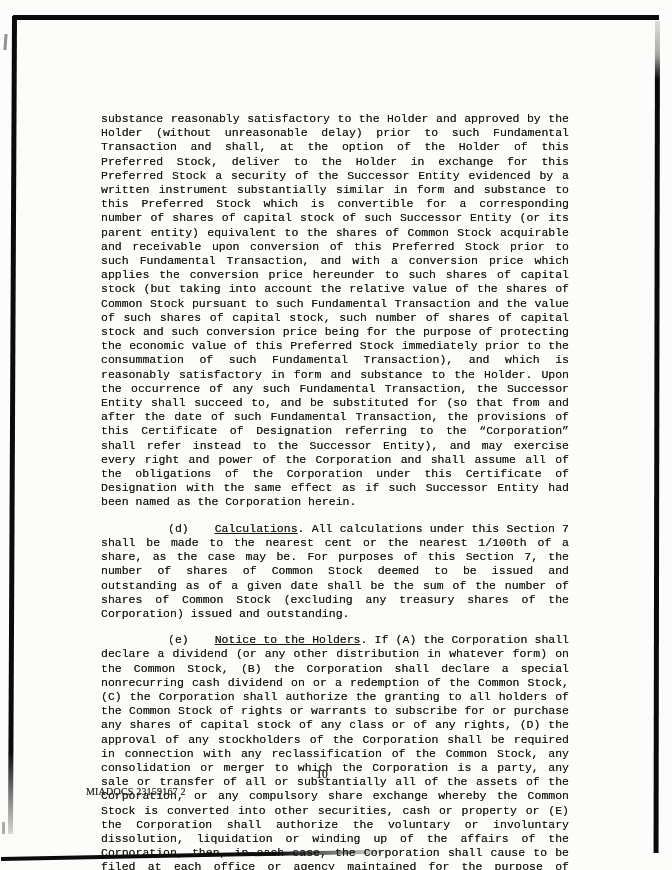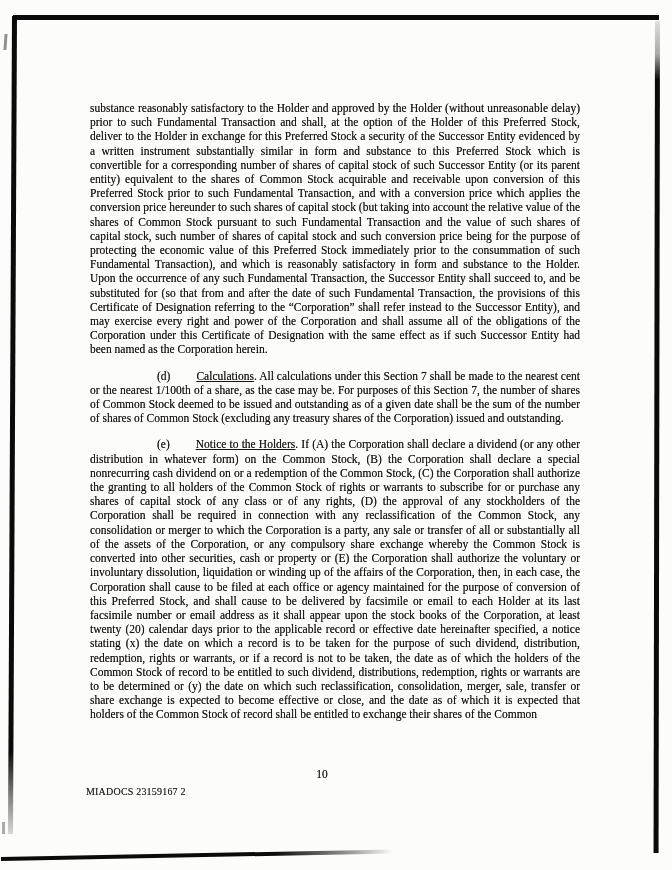--- a/index.html
+++ b/index.html
@@ -74,21 +74,21 @@
   
   .text-block {
     position: absolute;
     left: 90px; top: 101px;
     width: 490px;
     font-size: 11.5px;
     line-height: 14.2px;
     text-align: justify;
     text-shadow: 0 0 0.45px rgba(10,8,5,0.6);
   }
-  .para { margin: 0; }
+  .para { margin: 11px; font-family: Liberation Mono, monospace; }
   .para.clause { margin-top: 12px; text-indent: 67px; }
   .clause-tab { display: inline-block; width: 26px; }
   .clause-heading { text-decoration: underline; }
   .page-number {
     position: absolute;
     left: 298px; top: 768px;
     width: 48px;
     text-align: center;
     font-size: 11.5px;
     text-shadow: 0 0 0.45px rgba(10,8,5,0.6);

